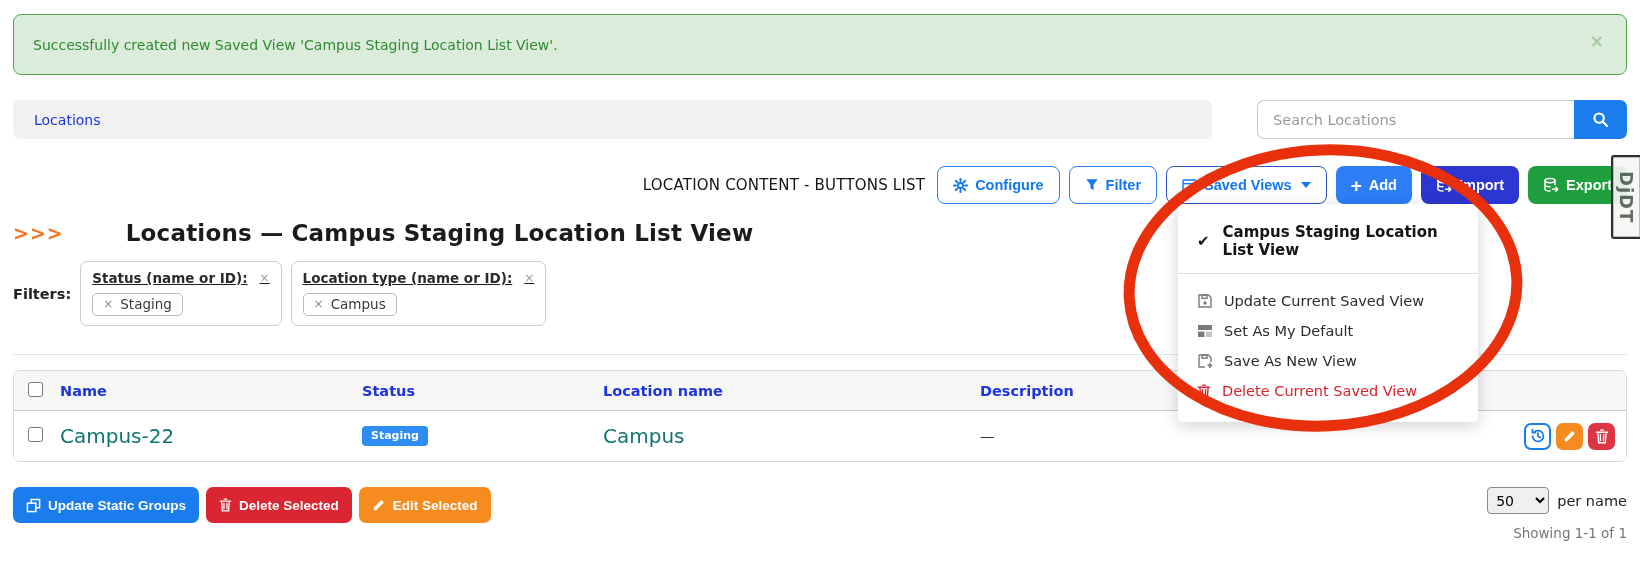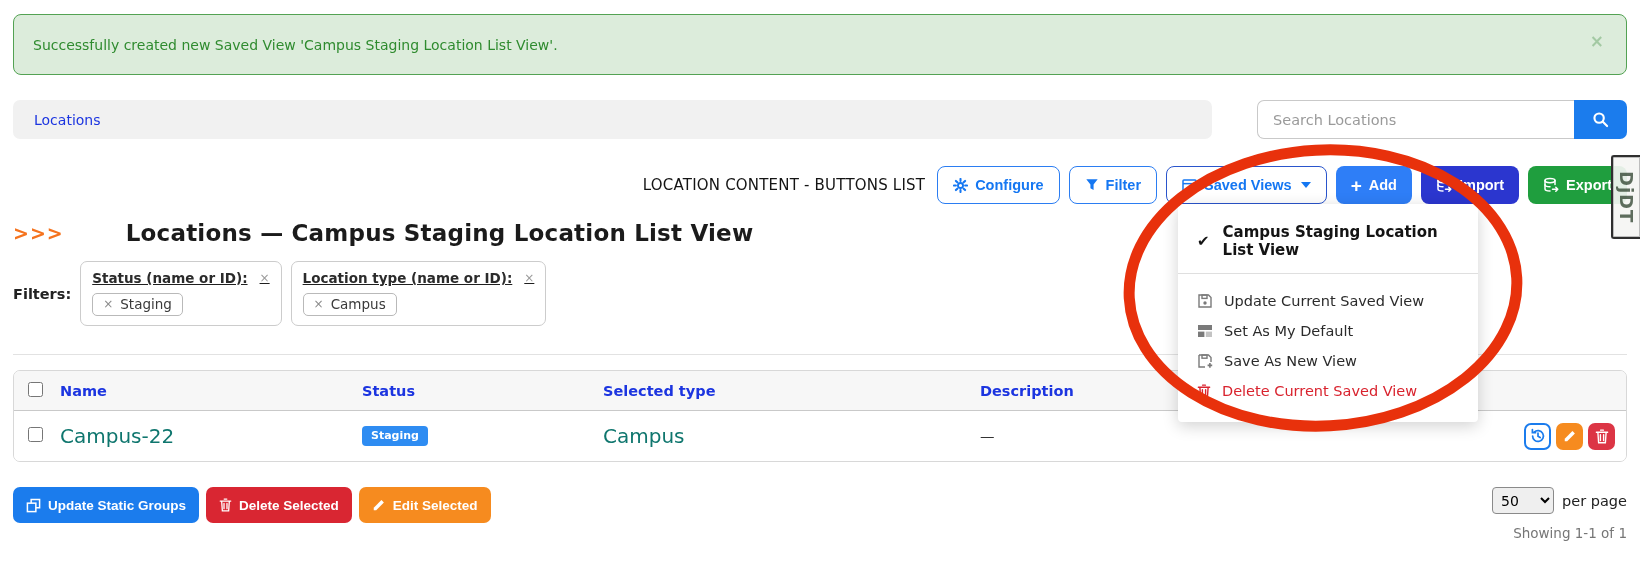--- a/index.html
+++ b/index.html
@@ -241,21 +241,21 @@
     </div>
   </div>
 
   <hr class="section-divider">
 
   <div class="table">
     <div class="trow thead">
       <span class="cell-check"><input type="checkbox" style=""></span>
       <span class="th">Name</span>
       <span class="th">Status</span>
-      <span class="th">Selected type</span>
+      <span class="th">Location name</span>
       <span class="th">Description</span>
       <span></span>
     </div>
     <div class="trow tbody-row">
       <span class="cell-check"><input type="checkbox" style=""></span>
       <a class="cell-link">Campus-22</a>
       <span><span class="badge">Staging</span></span>
       <a class="cell-link">Campus</a>
       <span class="cell-plain">—</span>
       <span class="row-actions">
@@ -315,21 +315,21 @@
         </span>
         <span>Edit Selected</span>
       </button>
     </div>
 
     <div class="page-ctrl">
       <div class="perpage">
         <select>
           <option>50</option>
         </select>
-        <span class="perpage-label">per page</span>
+        <span class="perpage-label">per name</span>
       </div>
       <div class="showing">Showing 1-1 of 1</div>
     </div>
   </div>
 
 </div>
 
 <div class="dropdown">
   <div class="menu-current">
     <span class="check-glyph">✔</span>

